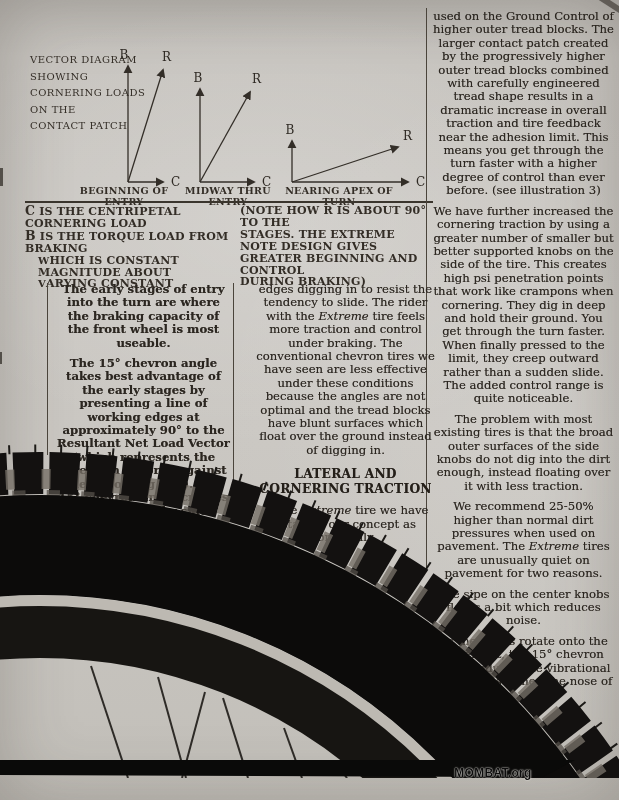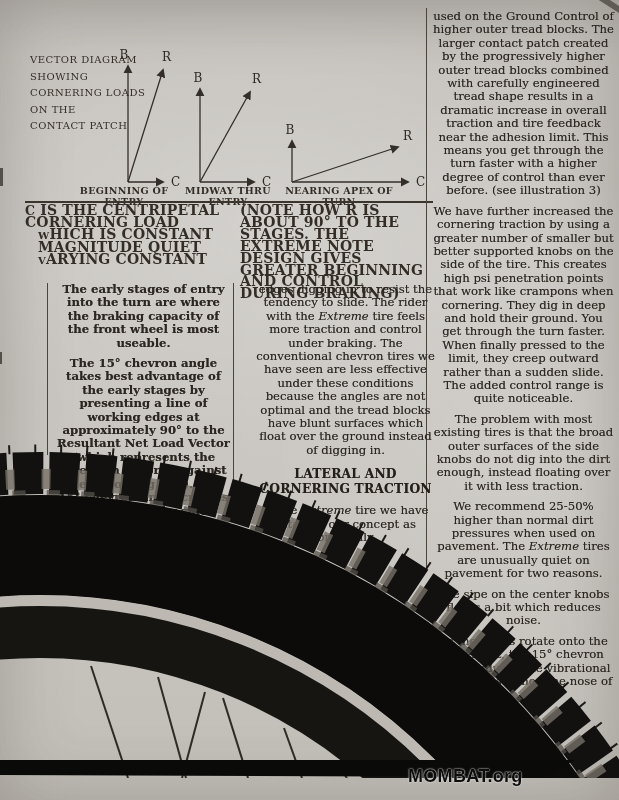--- a/index.html
+++ b/index.html
@@ -29,21 +29,21 @@
   svg.axes text{font-family:"DejaVu Serif",serif;font-size:12px;fill:#2e2923;}
   .panel-caption{
     position:absolute;top:185px;font-size:9.5px;letter-spacing:.3px;
     color:#332d26;text-align:center;font-weight:bold;
   }
   .cap1{left:68px;width:112px;}
   .cap2{left:177px;width:102px;}
   .cap3{left:281px;width:116px;}
   .diagram-rule{position:absolute;left:25px;top:201px;width:408px;height:2px;background:#3a352d;}
   .legend,.note{
-    position:absolute;top:205px;font-size:14px;line-height:11.9px;
+    position:absolute;top:205px;font-size:11px;line-height:11.9px;
     letter-spacing:.2px;color:#332d26;font-weight:bold;
   }
   .legend{left:25px;width:205px;}
   .note{left:240px;width:190px;}
   .legend-line::first-letter{font-size:12.5px;}
   .legend-line.indent{padding-left:13px;}
   .legend-line.indent::first-letter{font-size:10px;}
   
   .vrule{position:absolute;width:1.4px;background:#4a443b;}
   .vr-left{left:47px;top:283px;height:172px;}
@@ -55,22 +55,22 @@
   .col p{margin:0 0 7px 0;}
   .col h3{margin:10px 0 8px 0;font-size:12.3px;line-height:14.5px;letter-spacing:.2px;color:#241f19;}
   .col-left{left:55px;top:283px;width:177px;font-weight:bold;}
   .col-mid{left:254px;top:283px;width:183px;}
   .col-right{left:433px;top:10px;width:181px;}
   em{font-style:italic;}
   
   svg.tire{position:absolute;left:0;top:440px;}
   
   .watermark{
-    position:absolute;right:11px;top:766px;width:200px;text-align:left;
-    font-family:"Liberation Sans",sans-serif;font-weight:bold;font-size:18px;
+    position:absolute;right:26px;top:766px;width:200px;text-align:center;
+    font-family:"Liberation Sans",sans-serif;font-weight:bold;font-size:12px;
     color:#0d0d0d;letter-spacing:.3px;
     text-shadow:0 0 2px #e9e7e2, 0 0 1px #eeece8;
   }
 </style>
 </head>
 <body>
 
 <div class="page">
 
   <div class="edge-mark m1"></div>
@@ -119,21 +119,22 @@
   </svg>
 
   <div class="panel-caption cap1">BEGINNING OF ENTRY</div>
   <div class="panel-caption cap2">MIDWAY THRU ENTRY</div>
   <div class="panel-caption cap3">NEARING APEX OF TURN</div>
 
   <div class="diagram-rule"></div>
 
   <div class="legend">
     <div class="legend-line">C IS THE CENTRIPETAL CORNERING LOAD</div>
-    <div class="legend-line indent">WHICH IS CONSTANT MAGNITUDE QUIET</div>
+    <div class="legend-line">B IS THE TORQUE LOAD FROM BRAKING</div>
+    <div class="legend-line indent">WHICH IS CONSTANT MAGNITUDE ABOUT</div>
     <div class="legend-line indent">VARYING CONSTANT</div>
   </div>
 
   <div class="note">
     <div>(NOTE HOW R IS ABOUT 90° TO THE</div>
     <div>STAGES. THE EXTREME NOTE DESIGN GIVES</div>
     <div>GREATER BEGINNING AND  CONTROL</div>
     <div>DURING BRAKING)</div>
   </div>
 

